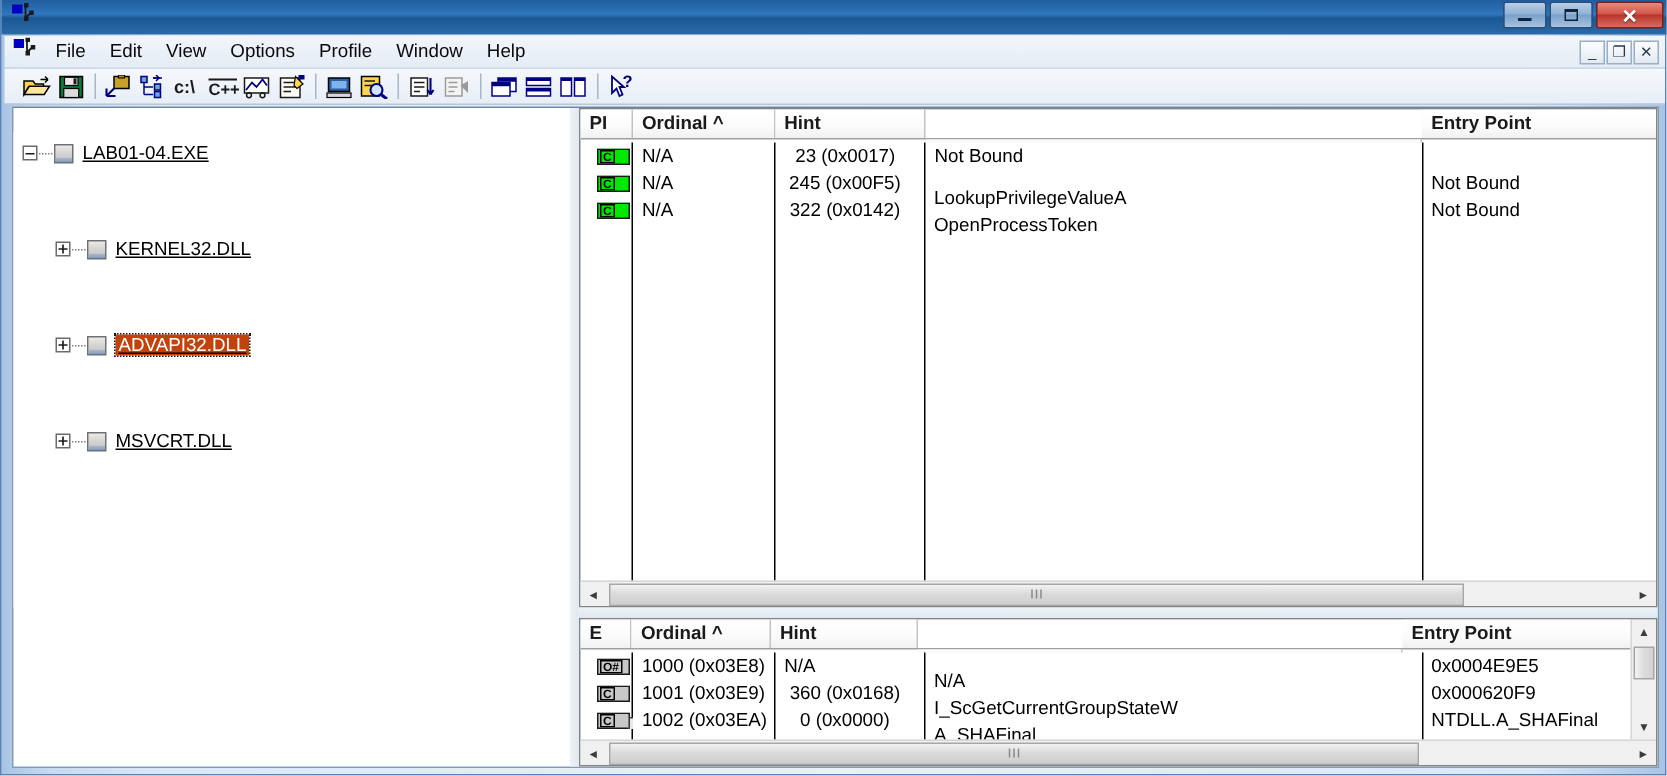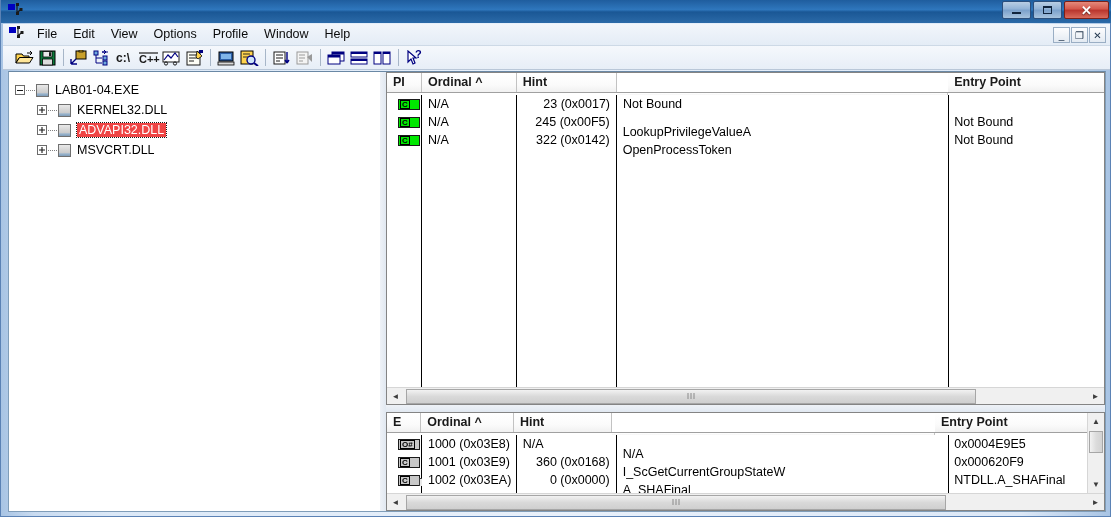--- a/index.html
+++ b/index.html
@@ -85,37 +85,37 @@
   
   .client {
     position: absolute; left: 7px; top: 71px; width: 1098px; height: 441px;
     background: #ffffff;
     border: 1px solid #7f9db9;
     border-top-color: #6a88a5;
   }
 
   
   .tree-pane {
-    position: absolute; left: 0; top: 4px; width: 371px; height: 317px;
-    background: #fff; overflow: hidden;
-  }
-  .tree-row { display: flex; align-items: center; height: 20px; padding-left: 6px; position: relative; }
+    position: absolute; left: 0; top: 16px; width: 371px; height: 317px;
+    background: #fff; overflow: hidden; text-decoration: underline;
+  }
+  .tree-row { display: flex; align-items: center; height: 20px; padding-left: 6px; position: relative; margin-top: 44px; }
   .tw { width: 10px; height: 10px; border: 1px solid #6b6b6b; background: #fff;
         display: inline-flex; align-items: center; justify-content: center;
         font-size: 10px; line-height: 8px; color: #1a1a1a; flex: none; }
   .tw i { display:block; width: 6px; height: 1px; background: #1a1a1a; position: relative; }
   .tdots { width: 9px; height: 1px; border-top: 1px dotted #808080; margin: 0 1px; flex: none; }
   .doc-icon {
     width: 13px; height: 13px; flex: none; margin-right: 6px;
     background: linear-gradient(to bottom, #e9e9e9 0%, #c9c9c9 75%, #9fb8cf 78%, #7f9db9 100%);
     border: 1px solid #707070;
   }
   .tree-label { font-size: 12.5px; color: #000; white-space: nowrap; }
   .tree-label.sel {
-    background: #ef4444; color: #ffffff; padding: 0 2px;
+    background: #c2410c; color: #ffffff; padding: 0 2px;
     outline: 1px dotted #1a1a1a;
   }
   .indent { width: 22px; flex: none; }
 
   
   .vsplit { position: absolute; left: 371px; top: 0; width: 6px; height: 439px;
             background: linear-gradient(to right, #eef2f7, #e1e8f1); }
 
   
   .list-pane { position: absolute; background: #ffffff; border: 1px solid #848484; overflow: hidden; }
@@ -128,21 +128,21 @@
                border-bottom: 1px solid #a0a0a0; }
   .lv-col {
     font-size: 12.5px; color: #1a1a1a; padding: 2px 0 0 6px;
     border-right: 1px solid #c2c2c2;
     background: linear-gradient(to bottom, #ffffff 0%, #fbfbfb 60%, #f1f1f1 100%);
     white-space: nowrap; overflow: hidden; font-weight: bold;
   }
   .lv-body { position: relative; }
   .lv-row { display: flex; height: 18px; align-items: center; }
   .lv-cell { font-size: 12.5px; color: #000; padding-left: 6px; white-space: nowrap; overflow: hidden; }
-  .lv-cell.num { text-align: right; padding-right: 7px; padding-left: 0; }
+  .lv-cell.num { text-align: center; padding-right: 7px; padding-left: 0; }
   .lv-grid { position: absolute; top: 0; width: 1px; background: #000; }
 
   
   .c-ico  { width: 35px; }
   .c-ord  { width: 95px; }
   .c-hint { width: 100px; }
   .c-fun  { width: 332px; margin-top: 20px; }
   .c-ep   { width: 156px; border-right: none; }
 
   

